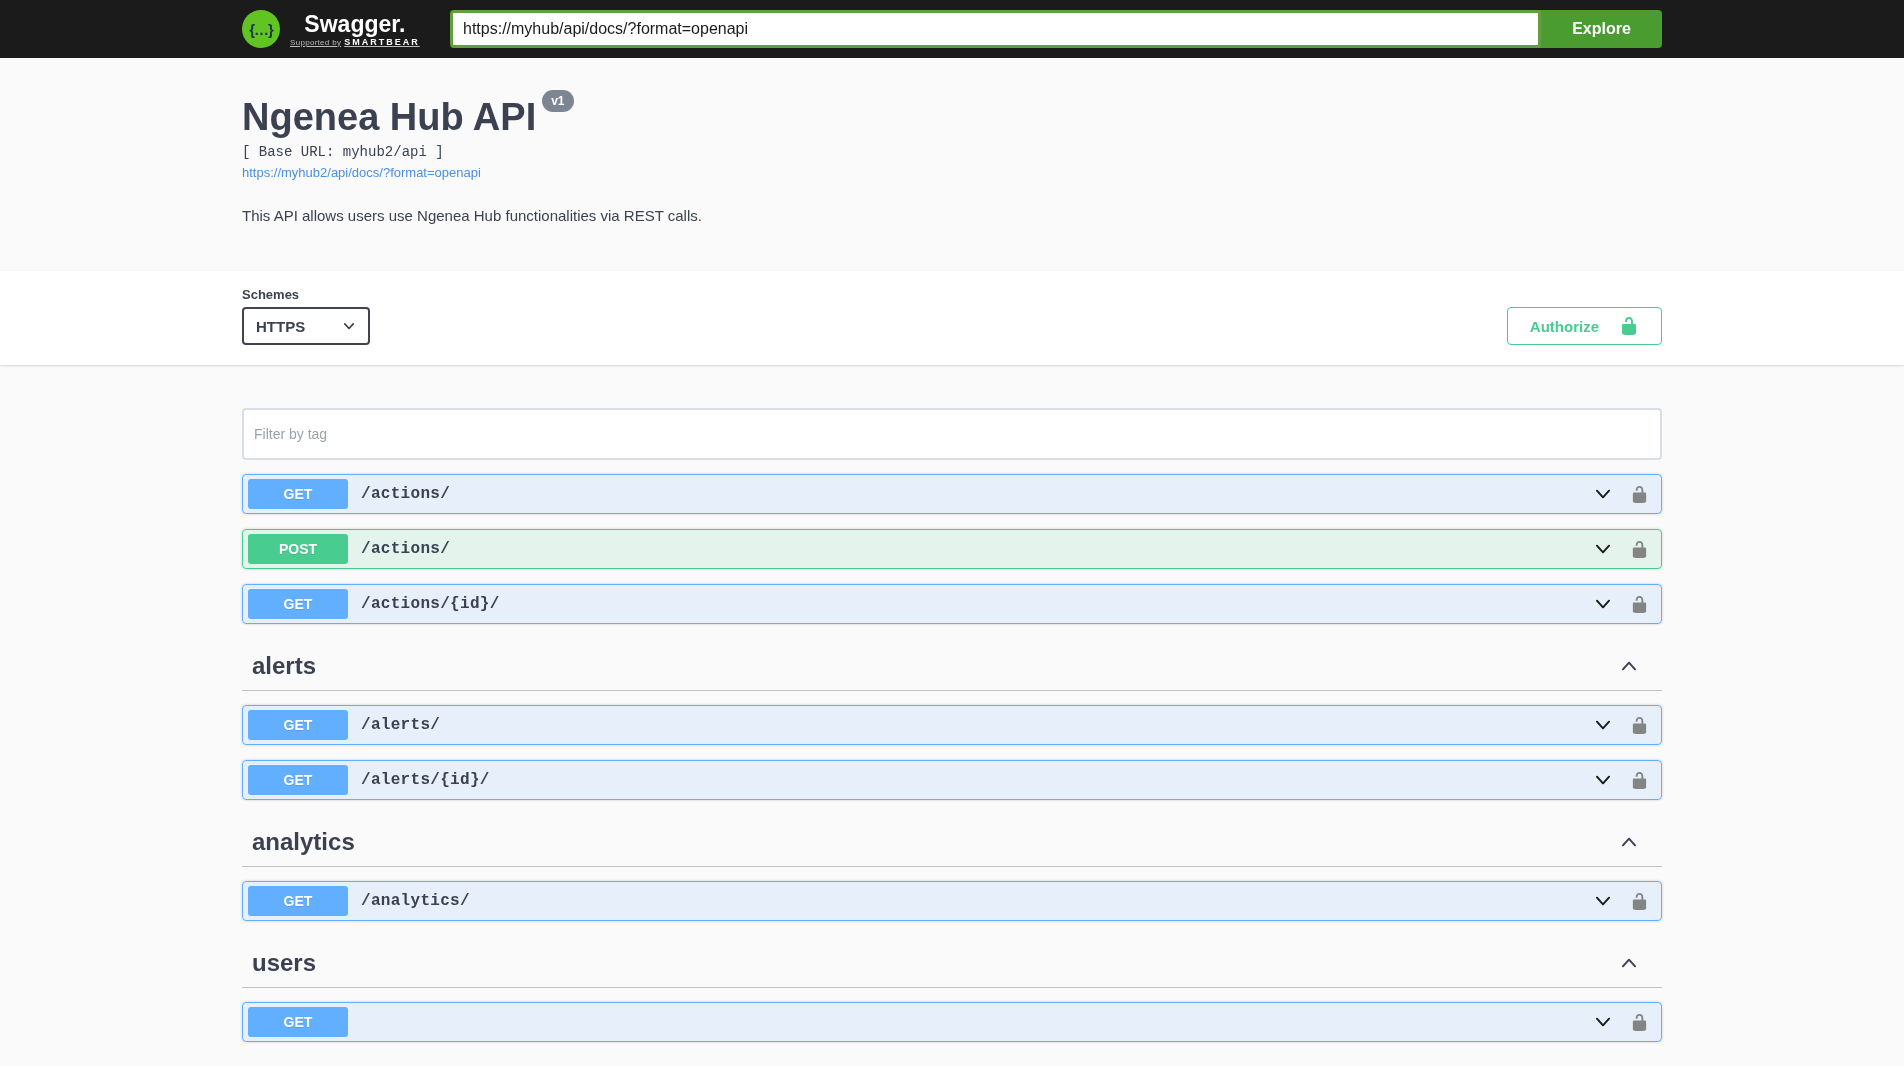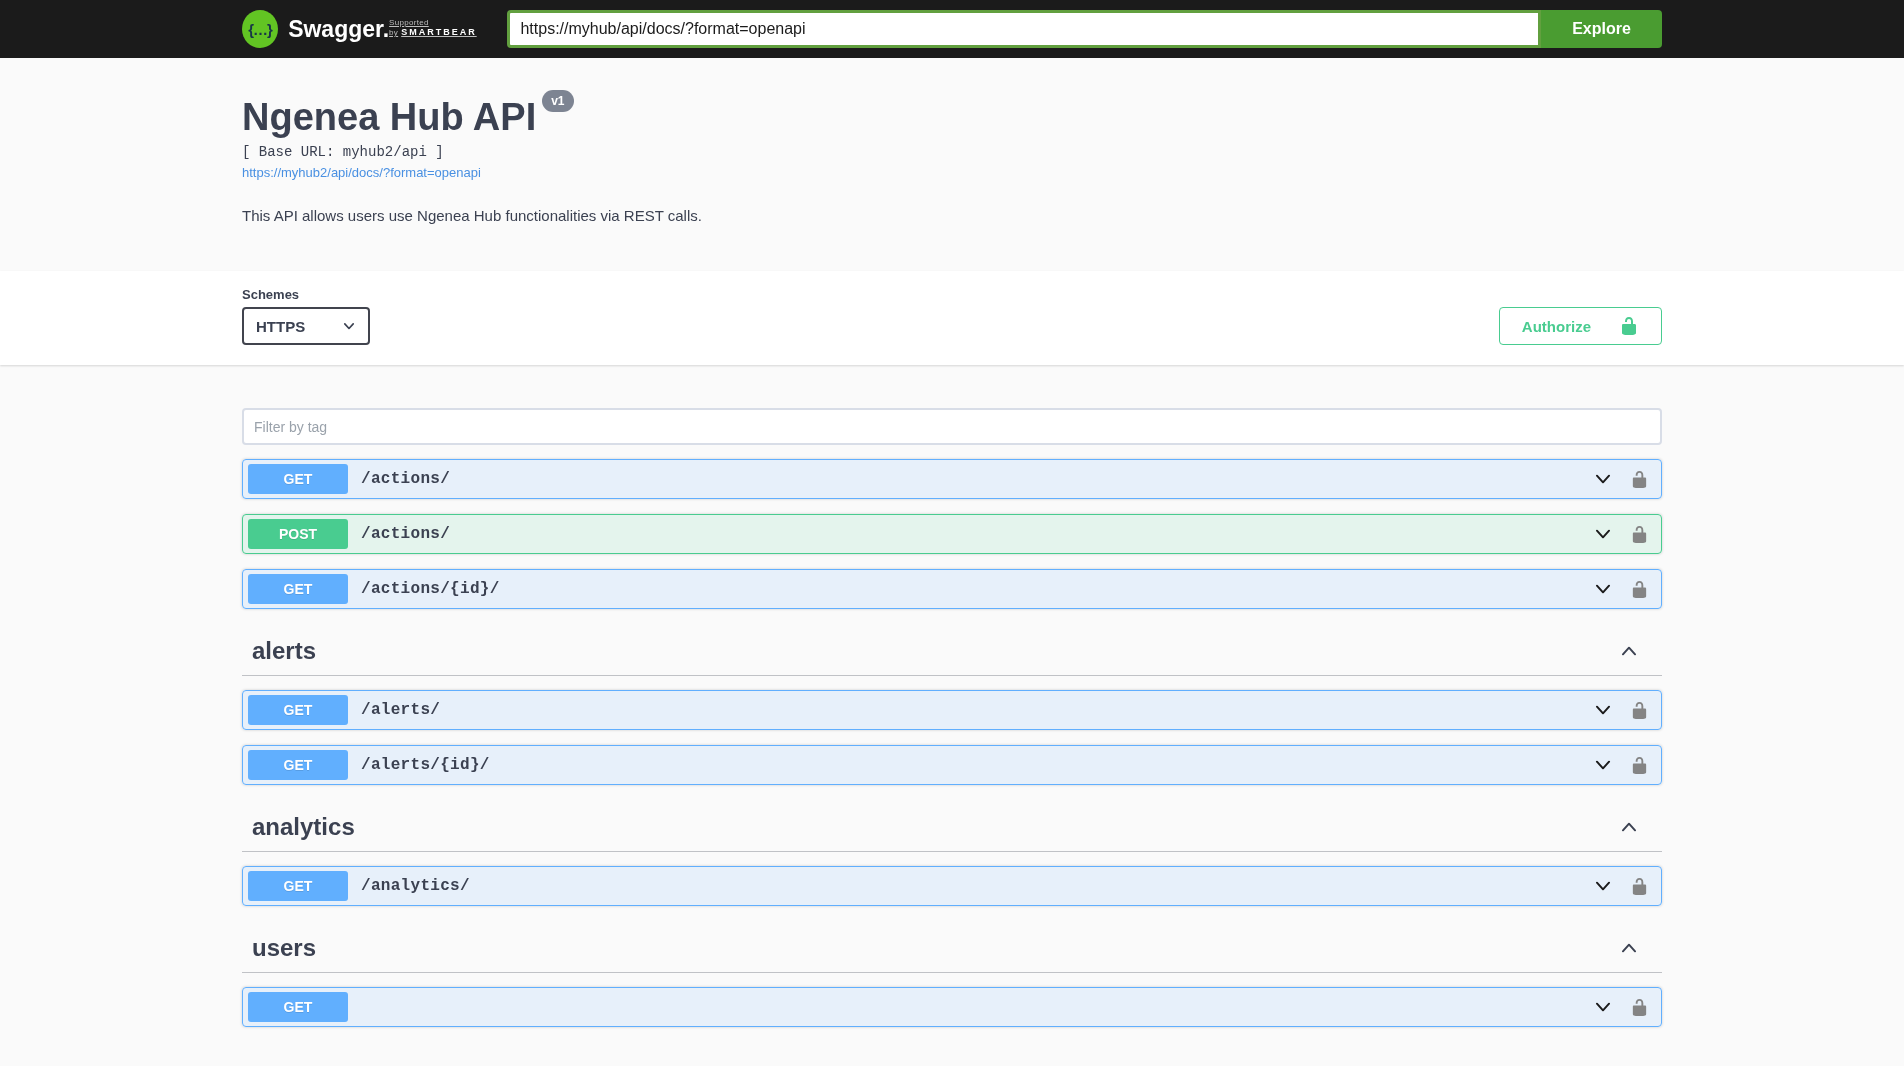--- a/index.html
+++ b/index.html
@@ -14,21 +14,21 @@
   
   .topbar { background: #1b1b1b; height: 58px; }
   .topbar .wrapper { display: flex; align-items: center; height: 100%; }
   .logo { display: flex; align-items: center; gap: 10px; }
   .logo-circle {
     width: 38px; height: 38px; border-radius: 50%;
     background: #62c423; color: #173647;
     display: flex; align-items: center; justify-content: center;
     font-weight: bold; font-size: 15px; letter-spacing: -1px;
   }
-  .logo-textcol { display: flex; flex-direction: row; }
+  .logo-textcol { display: flex; flex-direction: column; text-align: center; }
   .logo-word { color: #ffffff; font-size: 23px; font-weight: bold; line-height: 24px; }
   .logo-tagline { font-size: 8px; color: #bdbdbd; letter-spacing: .3px; margin-top: 1px; text-decoration: underline; }
   .logo-tagline .brand { color: #ffffff; font-weight: bold; font-size: 9px; letter-spacing: 2px; margin-left: 3px; }
 
   .download-url { display: flex; margin-left: auto; width: 1212px; height: 38px; }
   .download-url input {
     flex: 1; height: 38px; border: 3px solid #62a03f; border-radius: 4px 0 0 4px;
     padding: 0 10px; font-size: 16px; color: #1b1b1b; outline: none;
     font-family: "Liberation Sans", sans-serif; background: #fff;
   }
@@ -52,30 +52,30 @@
   
   .scheme-band { background: #ffffff; box-shadow: 0 1px 2px 0 rgba(0,0,0,.15); padding: 16px 0 20px; }
   .scheme-band .wrapper { display: flex; align-items: flex-end; justify-content: space-between; }
   .schemes-label { display: block; font-size: 13px; font-weight: bold; color: #3b4151; margin-bottom: 5px; }
   .scheme-select {
     width: 128px; height: 38px; border: 2px solid #41444e; border-radius: 4px; background: #fff;
     display: flex; align-items: center; justify-content: space-between; padding: 0 12px;
     font-weight: bold; font-size: 15px; color: #3b4151; cursor: pointer;
   }
   .authorize-btn {
-    display: flex; align-items: center; gap: 28px; height: 38px; padding: 0 22px;
+    display: flex; align-items: center; gap: 20px; height: 38px; padding: 0 22px;
     background: transparent; border: 1px solid #49cc90; border-radius: 4px;
     color: #49cc90; font-weight: bold; font-size: 15px; cursor: pointer; margin-bottom: 0;
     font-family: "Liberation Sans", sans-serif;
   }
 
   
   .main-section { padding-top: 43px; }
   .filter-input {
-    width: 100%; height: 37px; border: 2px solid #d8dde7; border-radius: 4px; background: #fff;
+    width: 100%; height: 52px; border: 2px solid #d8dde7; border-radius: 4px; background: #fff;
     padding: 0 10px; font-size: 14px; color: #3b4151; outline: none;
     font-family: "Liberation Sans", sans-serif;
   }
   .filter-input::placeholder { color: #9aa2ab; }
 
   .opblock-tag {
     display: flex; align-items: center; padding: 10px 10px; margin-top: 18px;
     border-bottom: 1px solid rgba(59,65,81,.3); cursor: pointer;
   }
   .opblock-tag h3 { font-size: 24px; font-weight: bold; color: #3b4151; }

